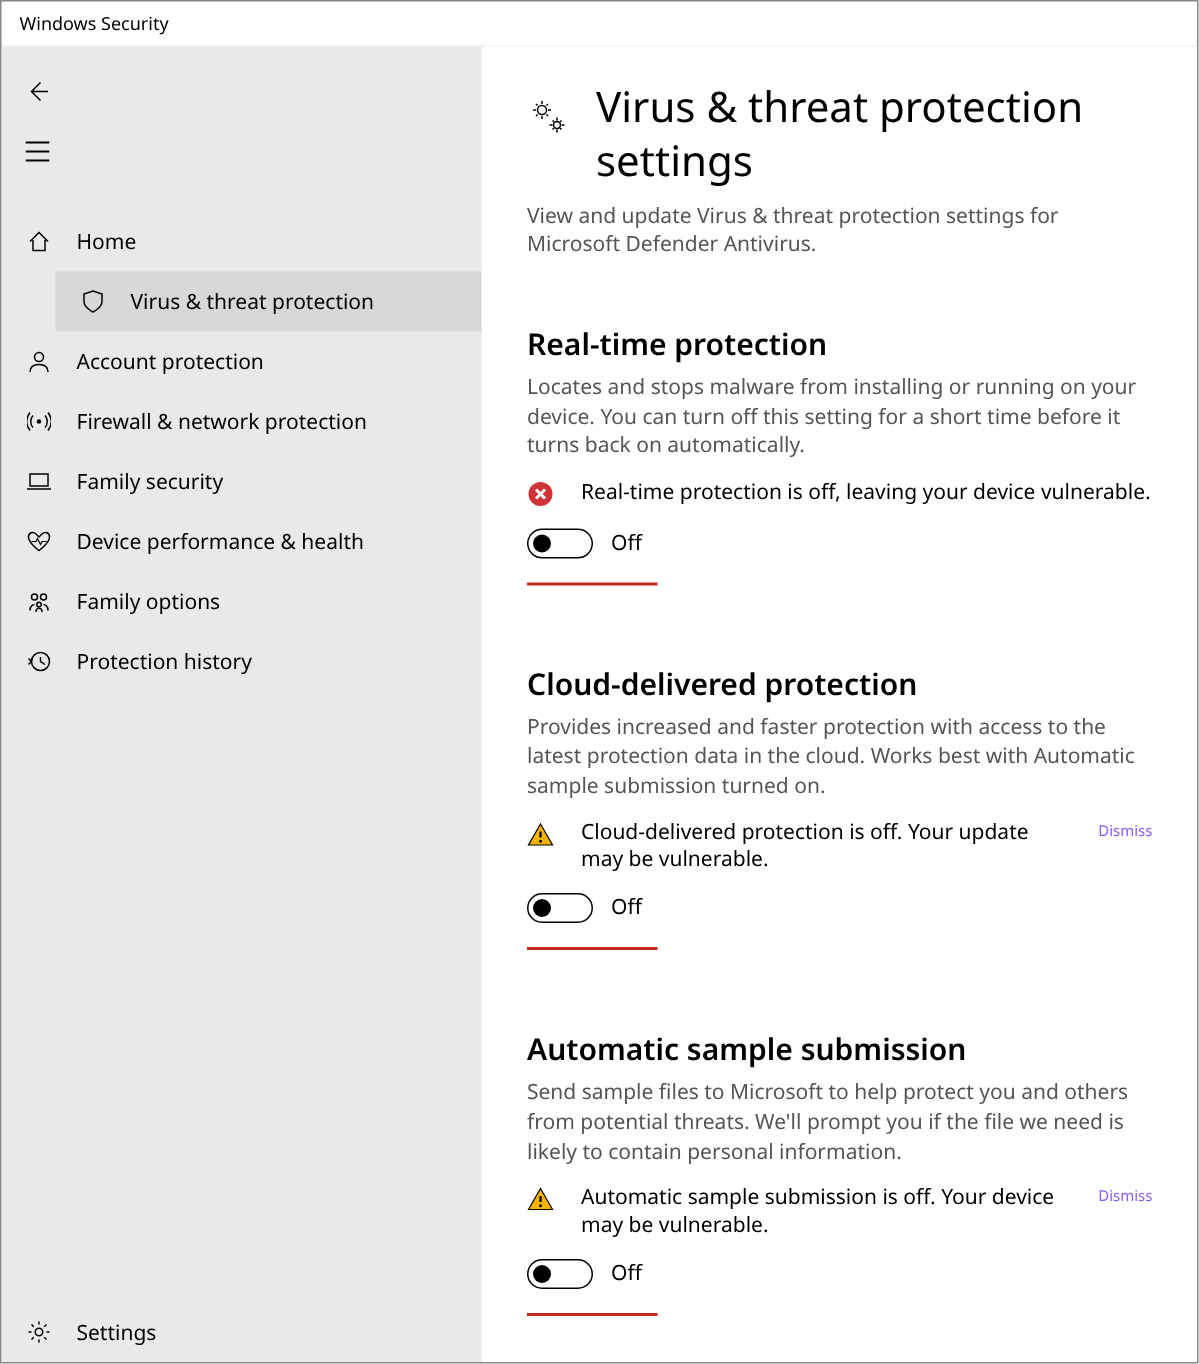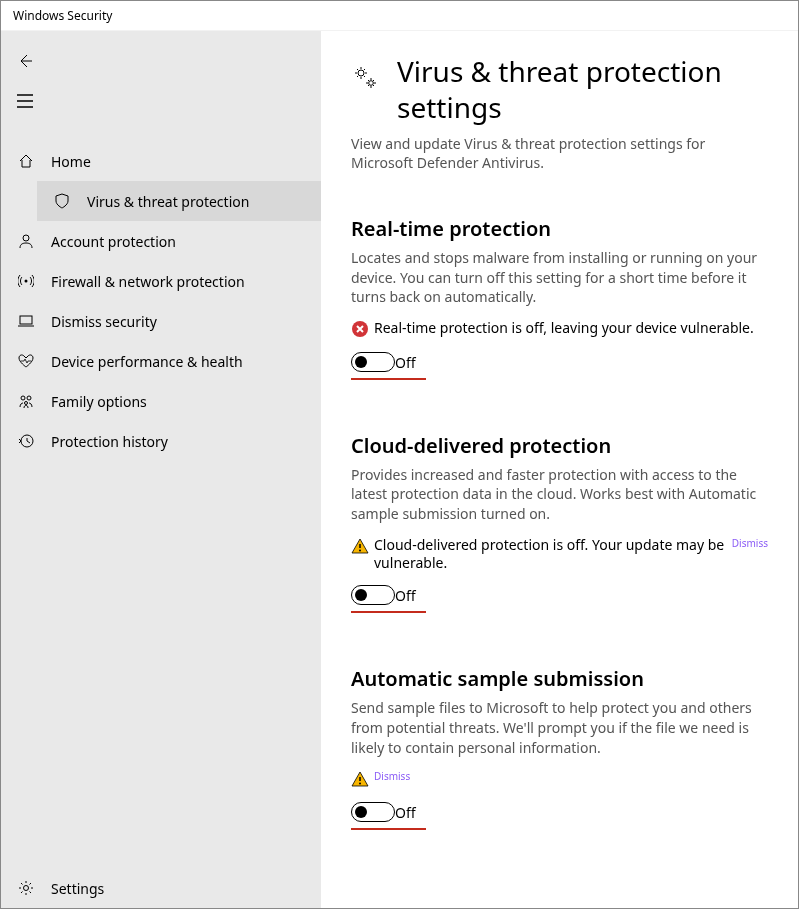--- a/index.html
+++ b/index.html
@@ -113,21 +113,21 @@
     margin-bottom: 6px;
   }
   .section-desc {
     color: #555;
     font-size: 14px;
     line-height: 1.4;
     margin-bottom: 12px;
   }
   .alert-row {
     display: flex;
-    gap: 3px;
+    gap: 16px;
     margin-bottom: 12px;
     align-items: flex-start;
   }
   .alert-icon {
     width: 20px;
     height: 20px;
     flex-shrink: 0;
     margin-top: 1px;
   }
   .alert-text {
@@ -136,22 +136,23 @@
     line-height: 1.35;
   }
   .dismiss-link {
     color: #8b5cf6;
     font-size: 10px;
     cursor: pointer;
     white-space: nowrap;
   }
   .toggle-row {
     display: flex;
-    align-items: flex-end;
-    padding-bottom: 6px;
+    align-items: flex-start;
+    gap: 12px;
+    padding-bottom: 16px;
     border-bottom: 2px solid #c42b1c;
     width: fit-content;
     padding-right: 10px;
   }
   .toggle {
     width: 44px;
     height: 20px;
     border: 1px solid #000;
     border-radius: 10px;
     position: relative;
@@ -233,21 +234,21 @@
         <span class="nav-label">Firewall &amp; network protection</span>
       </div>
 
       <div class="nav-item">
         <span class="nav-icon">
           <svg width="16" height="16" viewBox="0 0 16 16">
               <rect x="2" y="3" width="12" height="8" stroke="#000" stroke-width="1" fill="none"></rect>
               <path d="M0 13 H16" stroke="#000" stroke-width="1"></path>
             </svg>
         </span>
-        <span class="nav-label">Dismiss security</span>
+        <span class="nav-label">Family security</span>
       </div>
 
       <div class="nav-item">
         <span class="nav-icon">
           <svg width="16" height="16" viewBox="0 0 16 16">
               <path d="M8 14 C8 14 1 9 1 5 C1 2 4 1 6 3 L8 5 L10 3 C12 1 15 2 15 5 C15 9 8 14 8 14 Z" stroke="#000" stroke-width="1" fill="none"></path>
               <path d="M3 8 H6 L7 6 L9 10 L10 8 H13" stroke="#000" stroke-width="0.8" fill="none"></path>
             </svg>
         </span>
         <span class="nav-label">Device performance &amp; health</span>
@@ -351,20 +352,21 @@
       <h2>Automatic sample submission</h2>
       <p class="section-desc">Send sample files to Microsoft to help protect you and others from potential threats. We'll prompt you if the file we need is likely to contain personal information.</p>
       <div class="alert-row">
         <span class="alert-icon">
           <svg width="18" height="18" viewBox="0 0 18 18">
               <path d="M9 2 L17 16 H1 Z" fill="#f7b500" stroke="#000" stroke-width="0.8"></path>
               <path d="M9 7 V11" stroke="#000" stroke-width="1.5"></path>
               <circle cx="9" cy="13.5" r="1" fill="#000"></circle>
             </svg>
         </span>
+        <div class="alert-text">Automatic sample submission is off. Your device may be vulnerable.</div>
         <span class="dismiss-link">Dismiss</span>
       </div>
       <div class="toggle-row">
         <div class="toggle">
             <div class="toggle-knob"></div>
           </div>
         <span class="toggle-label">Off</span>
       </div>
     </div>
 

